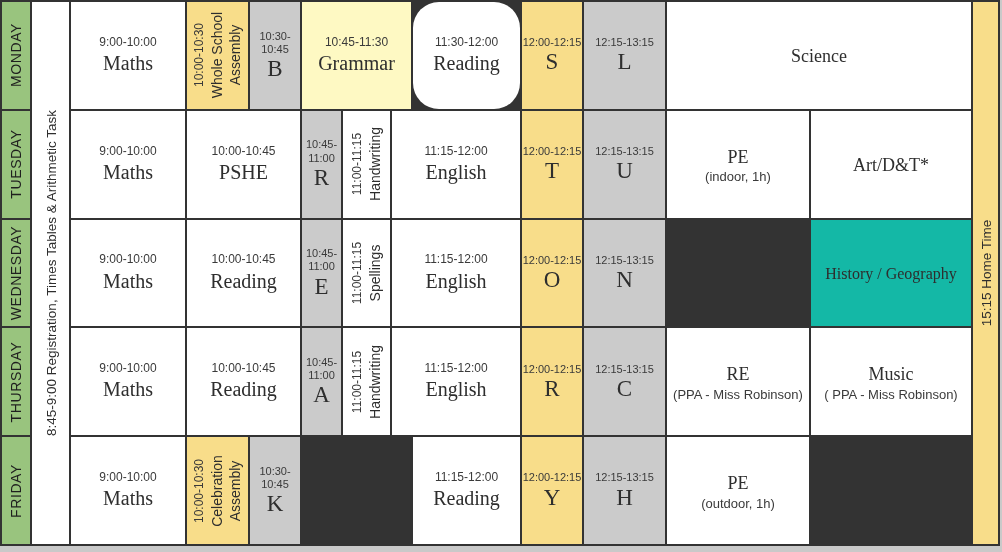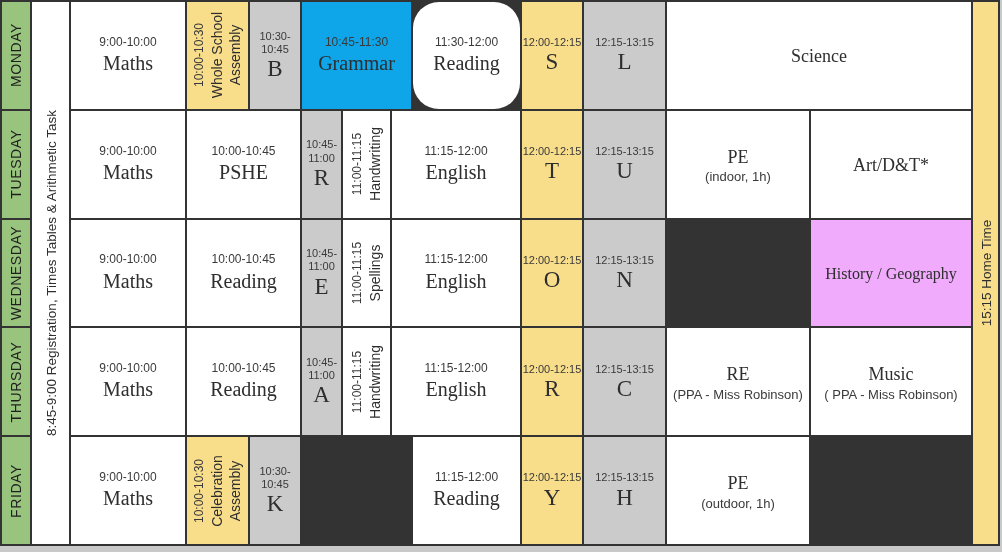--- a/index.html
+++ b/index.html
@@ -69,21 +69,21 @@
         <div class="vin" style="width: 102px;">
           <div class="vtime">10:00-10:30</div>
           <div class="vline">Whole School</div>
           <div class="vline">Assembly</div>
         </div>
       </div>
       <div class="cell letter" style="grid-area: 1 / 5 / auto / 6; background: rgb(203, 203, 203);">
         <div class="time">10:30-10:45</div>
         <div class="label">B</div>
       </div>
-      <div class="cell std" style="grid-area: 1 / 6 / auto / 9; background: #0ea5e9;">
+      <div class="cell std" style="grid-area: 1 / 6 / auto / 9; background: #fef9c3;">
         <div class="time">10:45-11:30</div>
         <div class="label">Grammar</div>
       </div>
       <div class="cell std" style="grid-area: 1 / 9 / auto / 10; background: rgb(255, 255, 255); border-radius: 26px;">
         <div class="time">11:30-12:00</div>
         <div class="label">Reading</div>
       </div>
       <div class="cell letter" style="grid-area: 1 / 10 / auto / 11; background: rgb(248, 221, 138);">
         <div class="time">12:00-12:15</div>
         <div class="label">S</div>
@@ -161,21 +161,21 @@
         <div class="label">English</div>
       </div>
       <div class="cell letter" style="grid-area: 3 / 10 / auto / 11; background: rgb(248, 221, 138);">
         <div class="time">12:00-12:15</div>
         <div class="label">O</div>
       </div>
       <div class="cell letter" style="grid-area: 3 / 11 / auto / 12; background: rgb(203, 203, 203);">
         <div class="time">12:15-13:15</div>
         <div class="label">N</div>
       </div>
-      <div class="cell plain" style="grid-area: 3 / 13 / auto / 14; background: #f0abfc;">
+      <div class="cell plain" style="grid-area: 3 / 13 / auto / 14; background: #14b8a6;">
         <div class="label" style="font-size: 16px;">History / Geography</div>
       </div>
       <div class="cell daycell" style="grid-area: 4 / 1; background: rgb(153, 196, 126);">
         <div class="vin" style="width: 102px;">THURSDAY</div>
       </div>
       <div class="cell std" style="grid-area: 4 / 3 / auto / 4; background: rgb(255, 255, 255);">
         <div class="time">9:00-10:00</div>
         <div class="label">Maths</div>
       </div>
       <div class="cell std" style="grid-area: 4 / 4 / auto / 6; background: rgb(255, 255, 255);">

